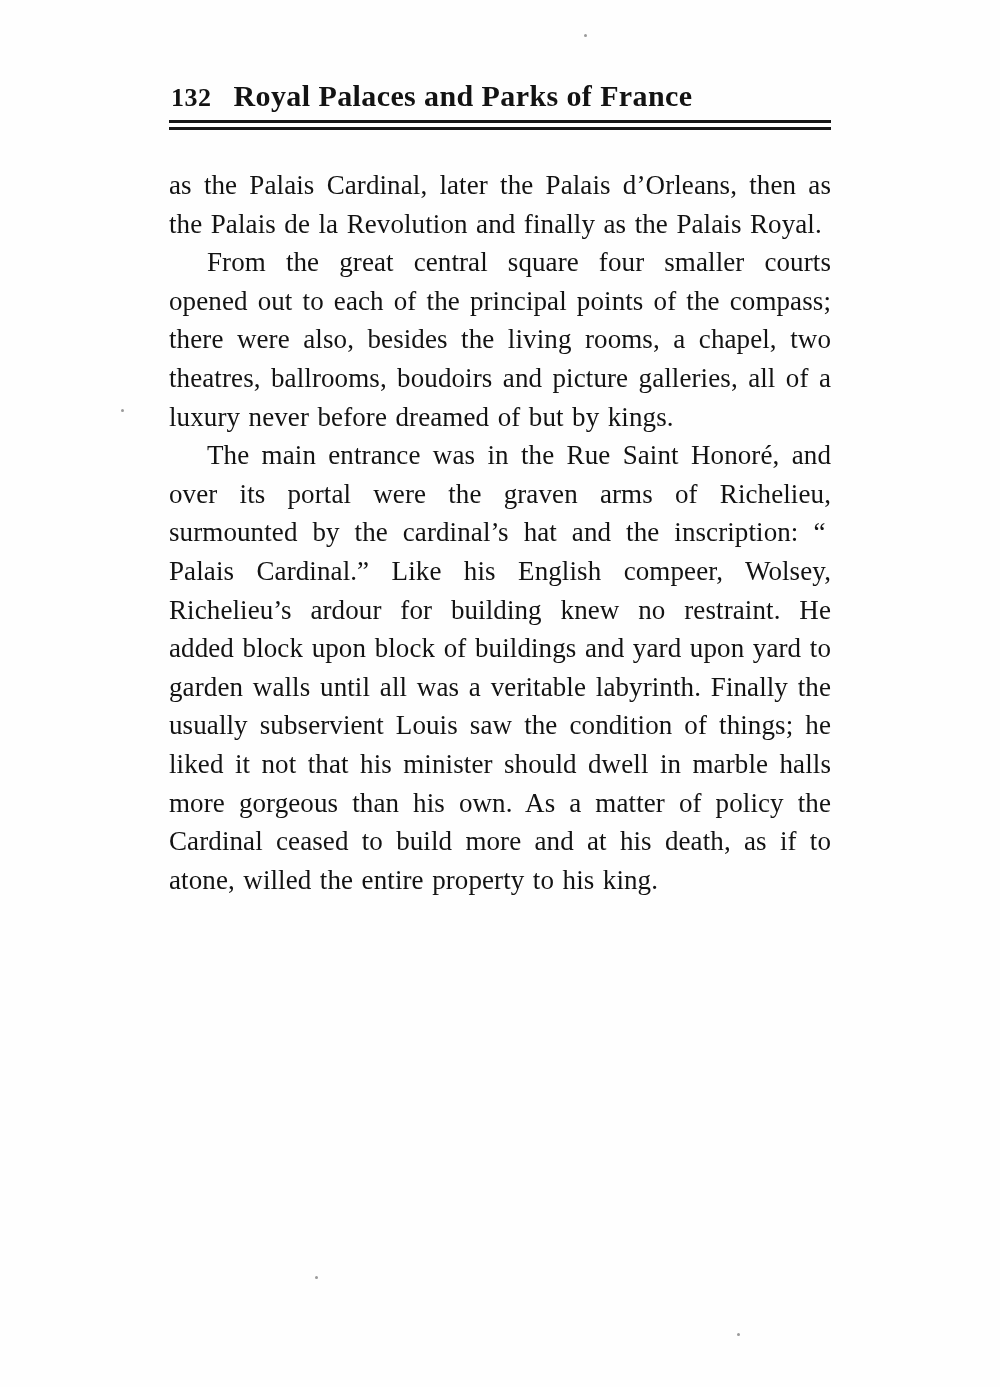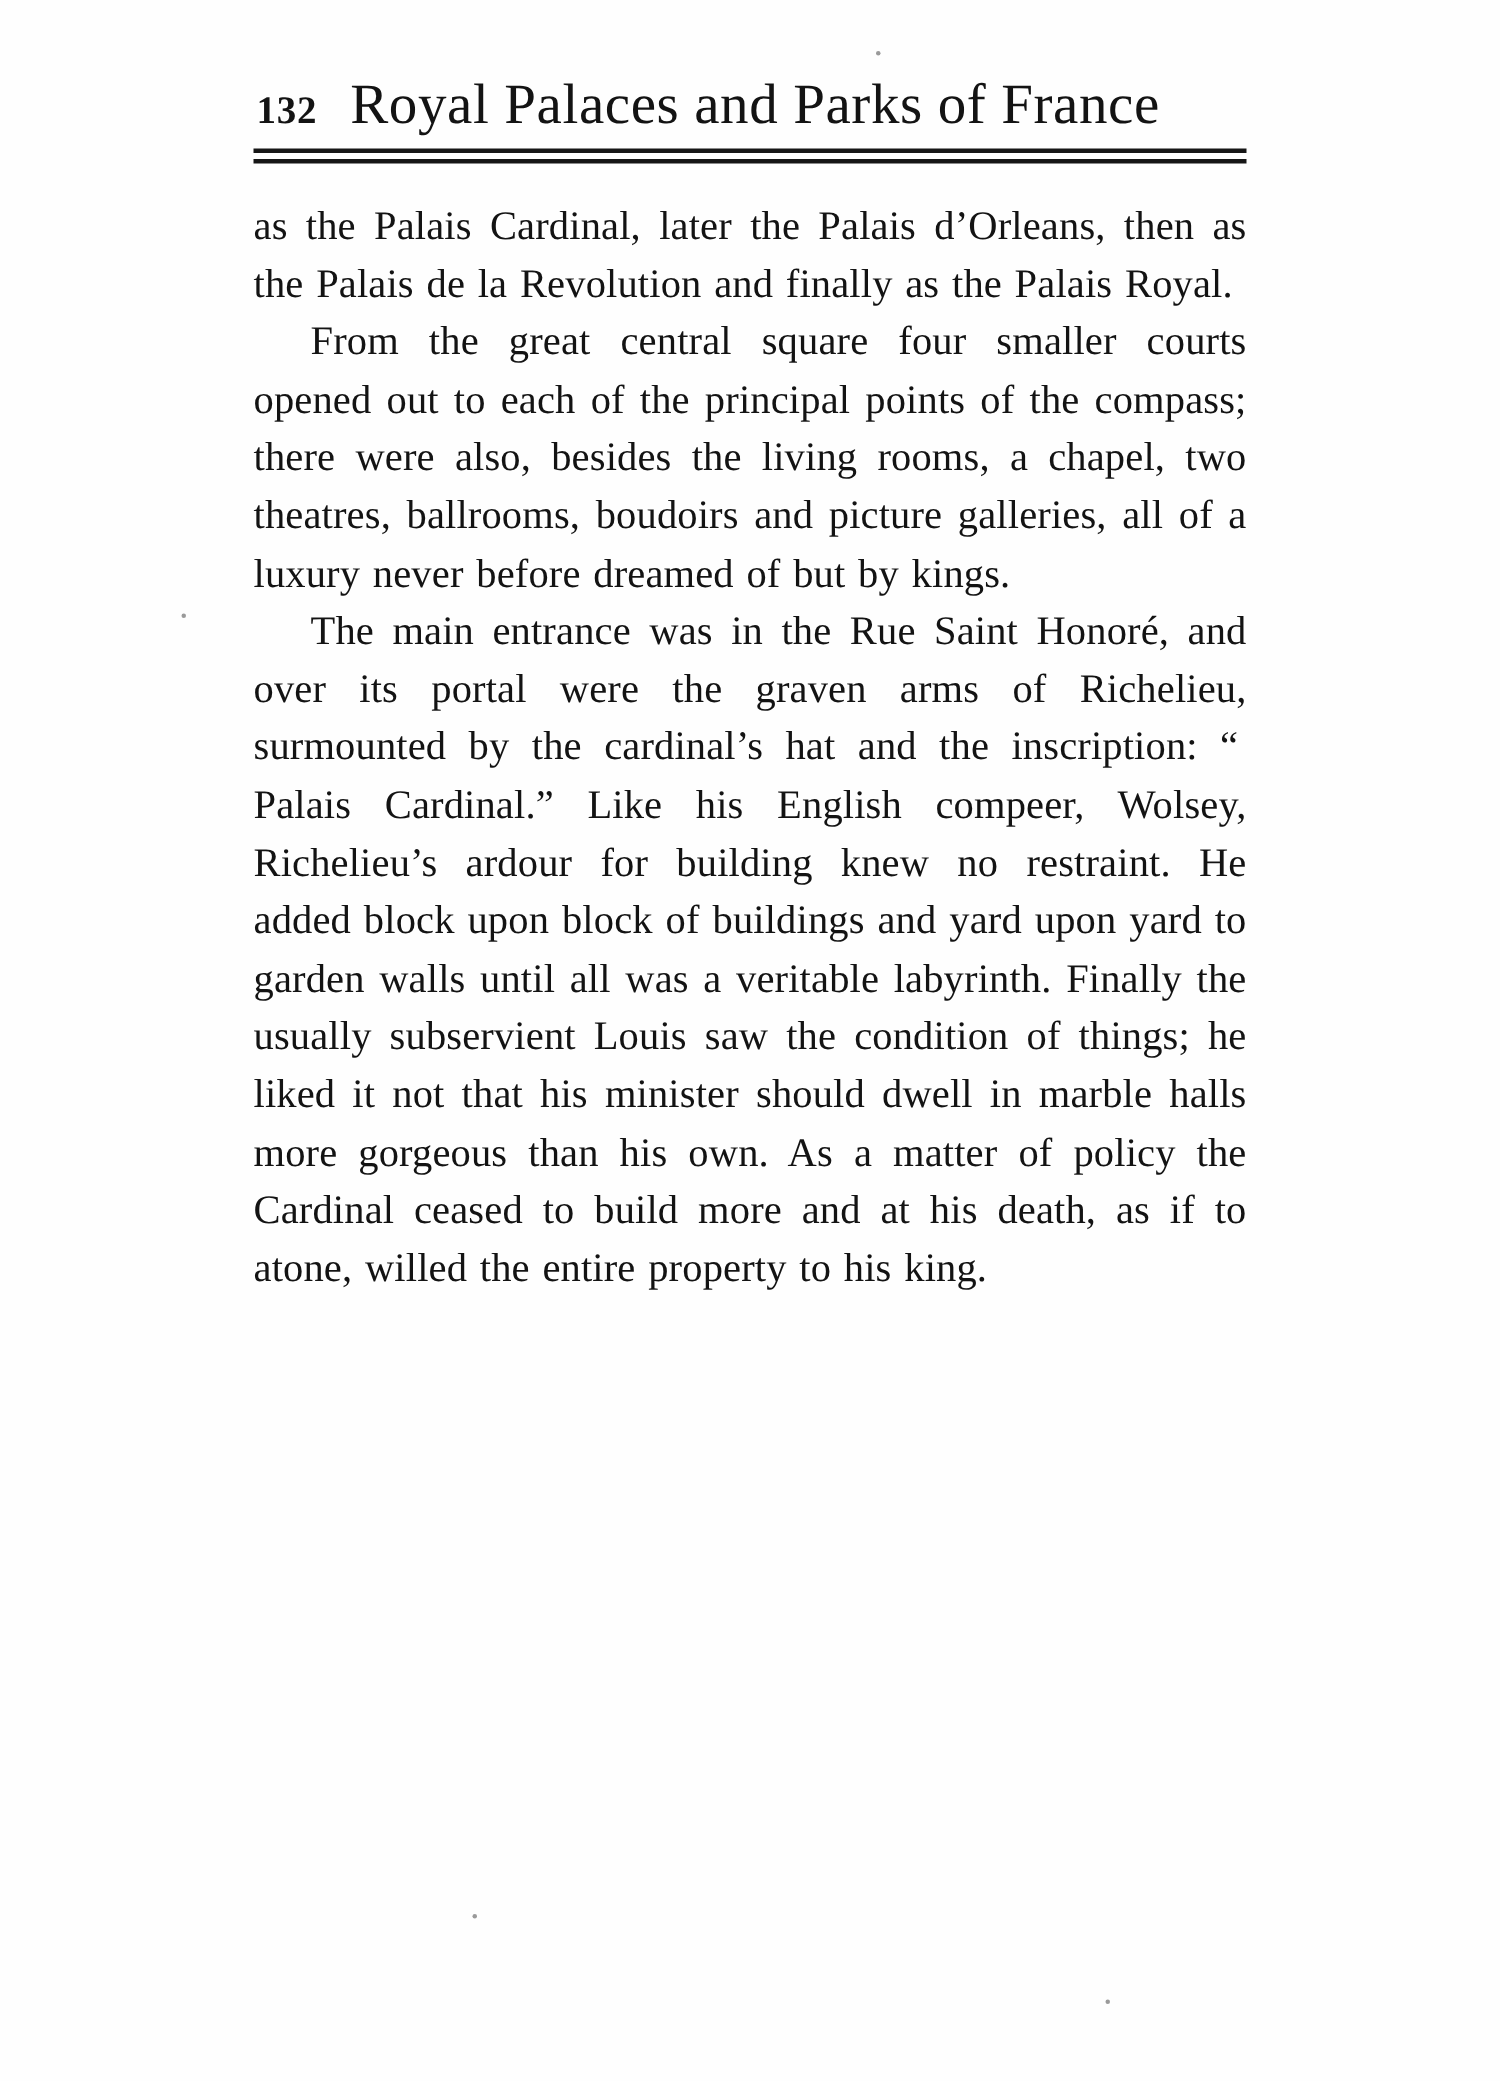--- a/index.html
+++ b/index.html
@@ -13,47 +13,47 @@
     position: relative;
     width: 1000px;
     height: 1387px;
     margin: 0 auto;
     background: #fefefe;
     overflow: hidden;
   }
   .content {
     width: 662px;
     margin: 0 auto;
-    padding-top: 48px;
+    padding-top: 79px;
   }
   .page-header {
     display: flex;
     align-items: baseline;
     gap: 22px;
     padding-left: 2px;
     white-space: nowrap;
   }
   .page-number {
     font-size: 26px;
     font-weight: 700;
     letter-spacing: 0.5px;
   }
   .header-title {
-    font-size: 38px;
-    font-weight: 400;
+    font-size: 30px;
+    font-weight: 700;
     letter-spacing: 0.4px;
   }
   .double-rule {
     margin-top: 7px;
     height: 4px;
     border-top: 3px solid #161616;
     border-bottom: 3px solid #161616;
   }
   .body-text {
-    margin-top: 22px;
+    margin-top: 36px;
   }
   .para {
     margin: 0;
     font-size: 27px;
     line-height: 38.6px;
     text-align: justify;
     word-spacing: 0.06em;
     letter-spacing: 0.1px;
   }
   .para.indent {

